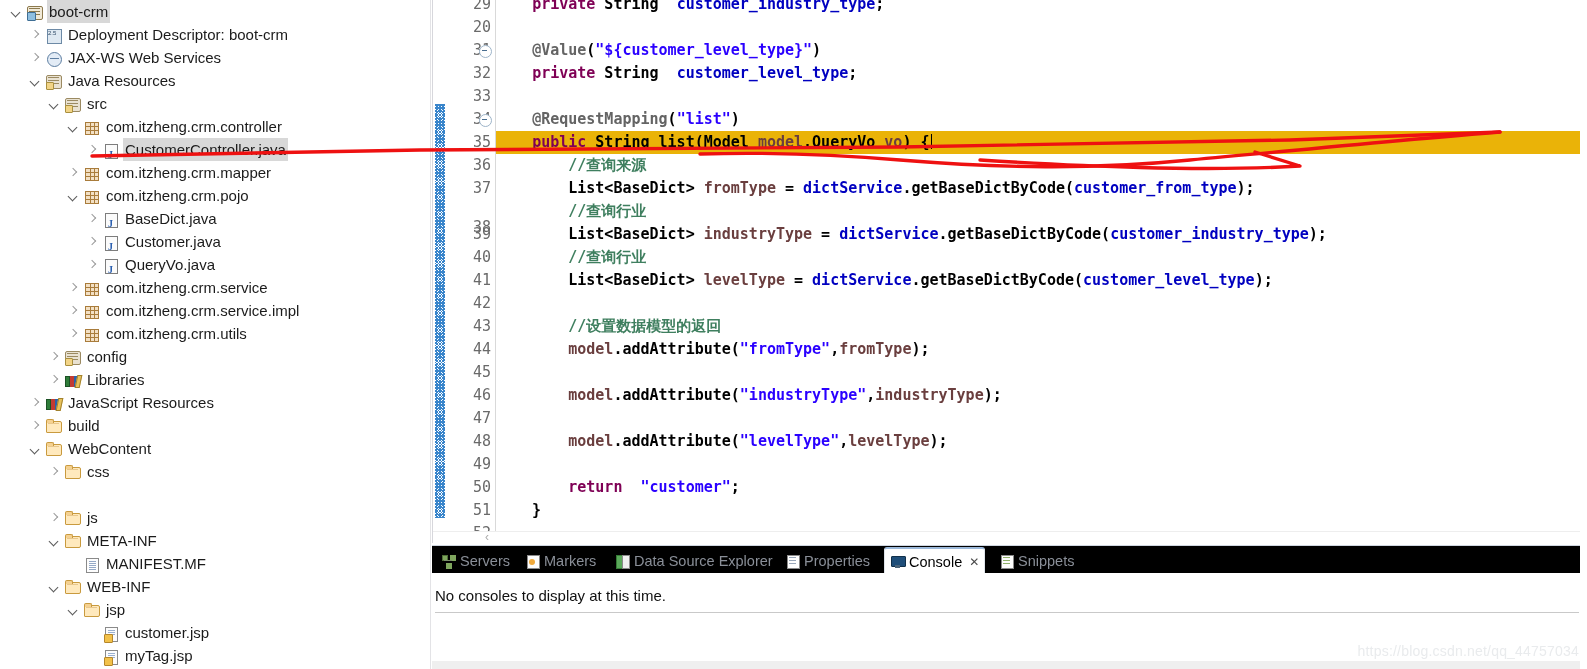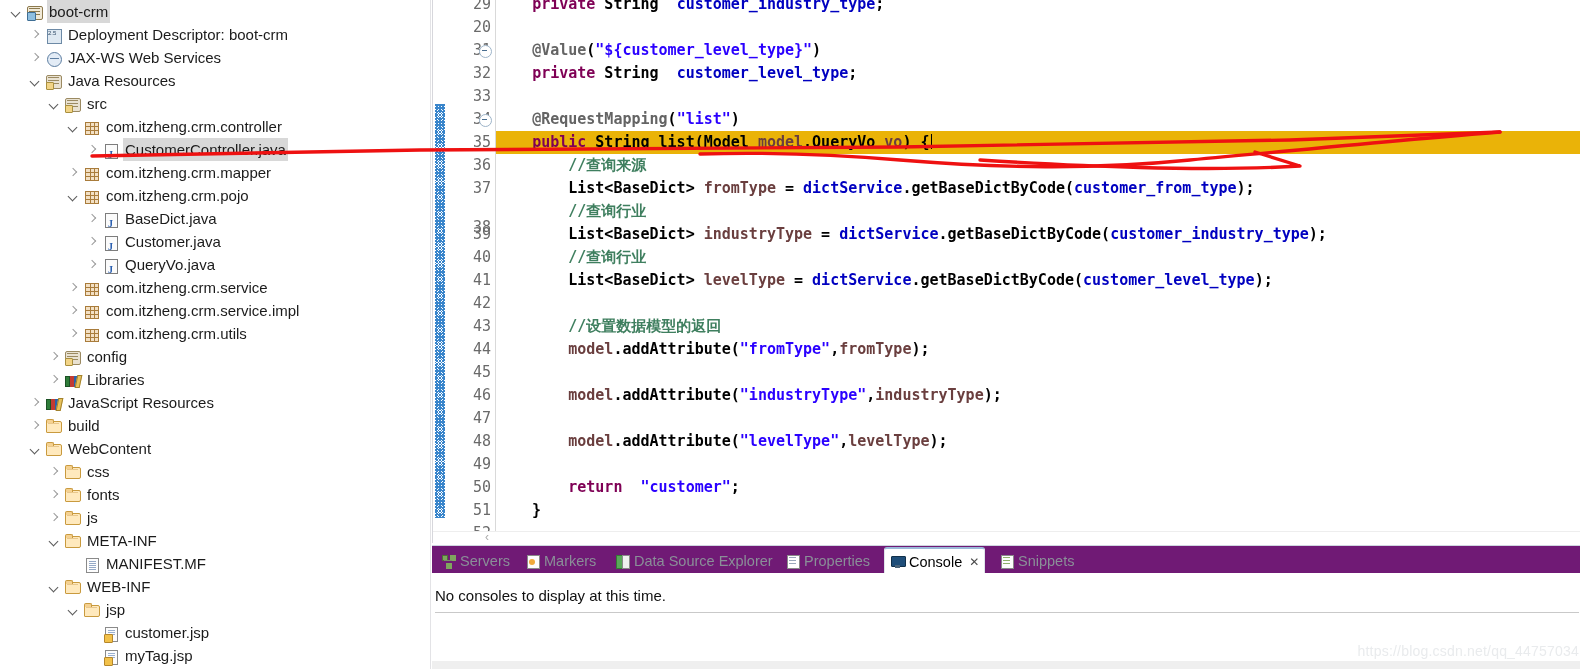--- a/index.html
+++ b/index.html
@@ -222,21 +222,21 @@
   
   #bottom{
     position:absolute;left:432px;top:545px;width:1155px;height:124px;
     background:#ffffff;
   }
   #bottom-top-border{
     position:absolute;left:0;top:0;width:1155px;height:1px;background:#cfd6e0;
   }
   #tabbar{
     position:absolute;left:0;top:1px;width:1155px;height:27px;
-    background:#701a75;
+    background:#000000;
   }
   .vtab{
     position:absolute;top:2px;height:25px;display:flex;align-items:center;
     font-size:14.5px;color:#8a8f98;padding:0 5px;white-space:nowrap;
   }
   .vtab.active{
     background:#ffffff;color:#000000;border-top:2px solid #9bb8d9;
     border-left:1px solid #dfe4ea;border-right:1px solid #dfe4ea;
     border-radius:3px 3px 0 0;top:1px;height:26px;
   }
@@ -466,27 +466,20 @@
           <span class="ic-folder"></span>
         </span>
         <span class="tlabel">WebContent</span>
       </div>
       <div class="tree-row" style="top: 460px; position: absolute; left: 48px; right: 0px;">
         <span class="twisty collapsed"></span>
         <span class="ticon ic-folderopen">
           <span class="ic-folder"></span>
         </span>
         <span class="tlabel">css</span>
-      </div>
-      <div class="tree-row" style="top: 483px; position: absolute; left: 48px; right: 0px;">
-        <span class="twisty collapsed"></span>
-        <span class="ticon ic-folderopen">
-          <span class="ic-folder"></span>
-        </span>
-        <span class="tlabel">fonts</span>
       </div>
       <div class="tree-row" style="top: 506px; position: absolute; left: 48px; right: 0px;">
         <span class="twisty collapsed"></span>
         <span class="ticon ic-folderopen">
           <span class="ic-folder"></span>
         </span>
         <span class="tlabel">js</span>
       </div>
       <div class="tree-row" style="top: 529px; position: absolute; left: 48px; right: 0px;">
         <span class="twisty expanded"></span>

